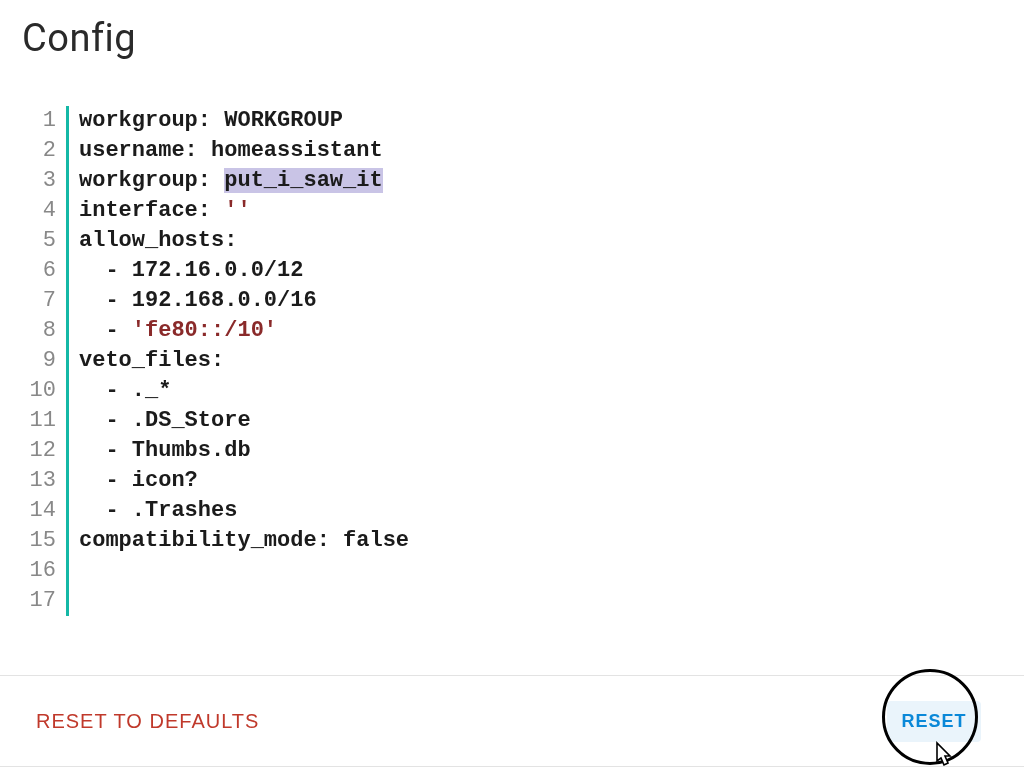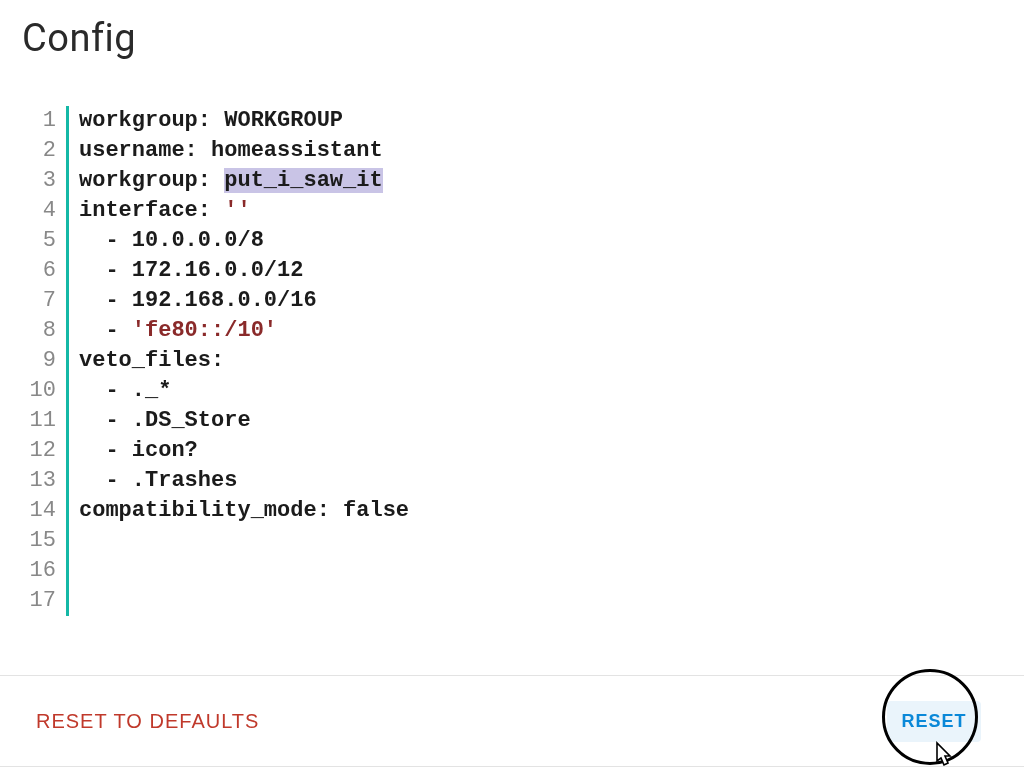--- a/index.html
+++ b/index.html
@@ -155,27 +155,28 @@
           <div class="ln">14</div>
           <div class="ln">15</div>
           <div class="ln">16</div>
           <div class="ln">17</div>
         </div>
       <div class="code" id="code">
           <div class="row"><span class="key">workgroup: </span><span class="val">WORKGROUP</span></div>
           <div class="row"><span class="key">username: </span><span class="val">homeassistant</span></div>
           <div class="row"><span class="key">workgroup: </span><span class="val sel">put_i_saw_it</span></div>
           <div class="row"><span class="key">interface: </span><span class="val-str">''</span></div>
-          <div class="row"><span>  - </span><span class="val">10.0.0.0/8</span></div>
+          <div class="row"><span class="key">allow_hosts:</span></div>
           <div class="row"><span>  - </span><span class="val">172.16.0.0/12</span></div>
           <div class="row"><span>  - </span><span class="val">192.168.0.0/16</span></div>
           <div class="row"><span>  - </span><span class="val-str">'fe80::/10'</span></div>
           <div class="row"><span class="key">veto_files:</span></div>
           <div class="row"><span>  - </span><span class="val">._*</span></div>
           <div class="row"><span>  - </span><span class="val">.DS_Store</span></div>
+          <div class="row"><span>  - </span><span class="val">Thumbs.db</span></div>
           <div class="row"><span>  - </span><span class="val">icon?</span></div>
           <div class="row"><span>  - </span><span class="val">.Trashes</span></div>
           <div class="row"><span class="key">compatibility_mode: </span><span class="val">false</span></div>
           <div class="row">&nbsp;</div>
         </div>
     </div>
   </div>
 
   <div class="footer">
     <button class="reset-btn">RESET TO DEFAULTS</button>

